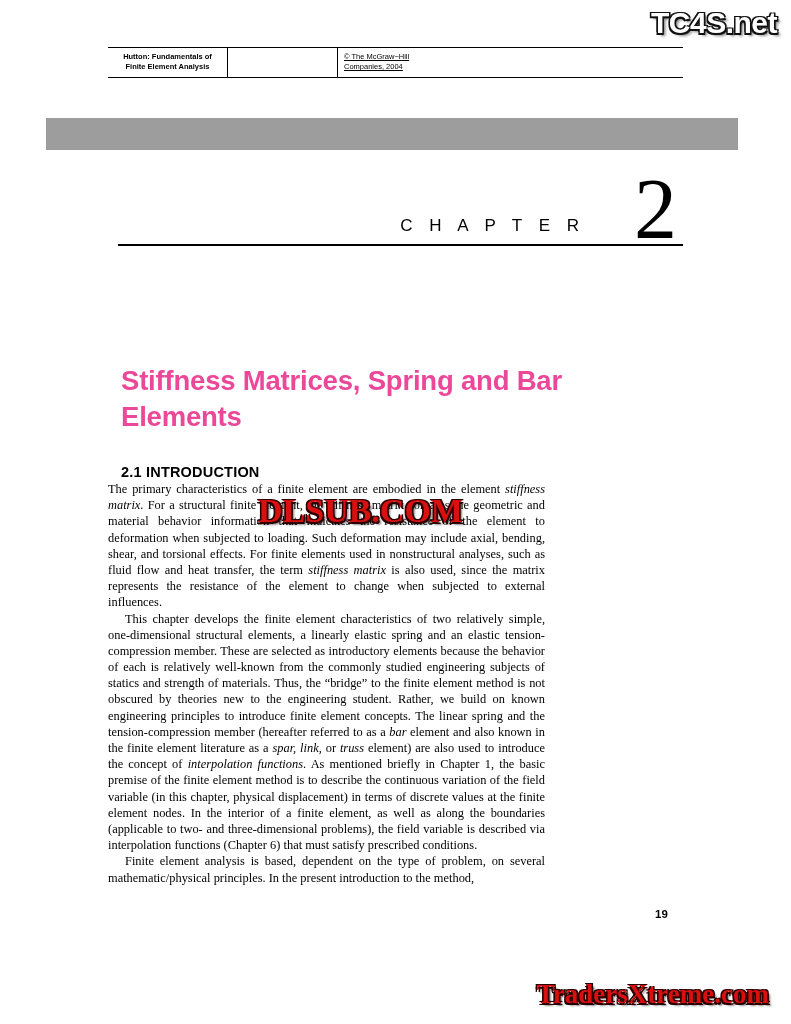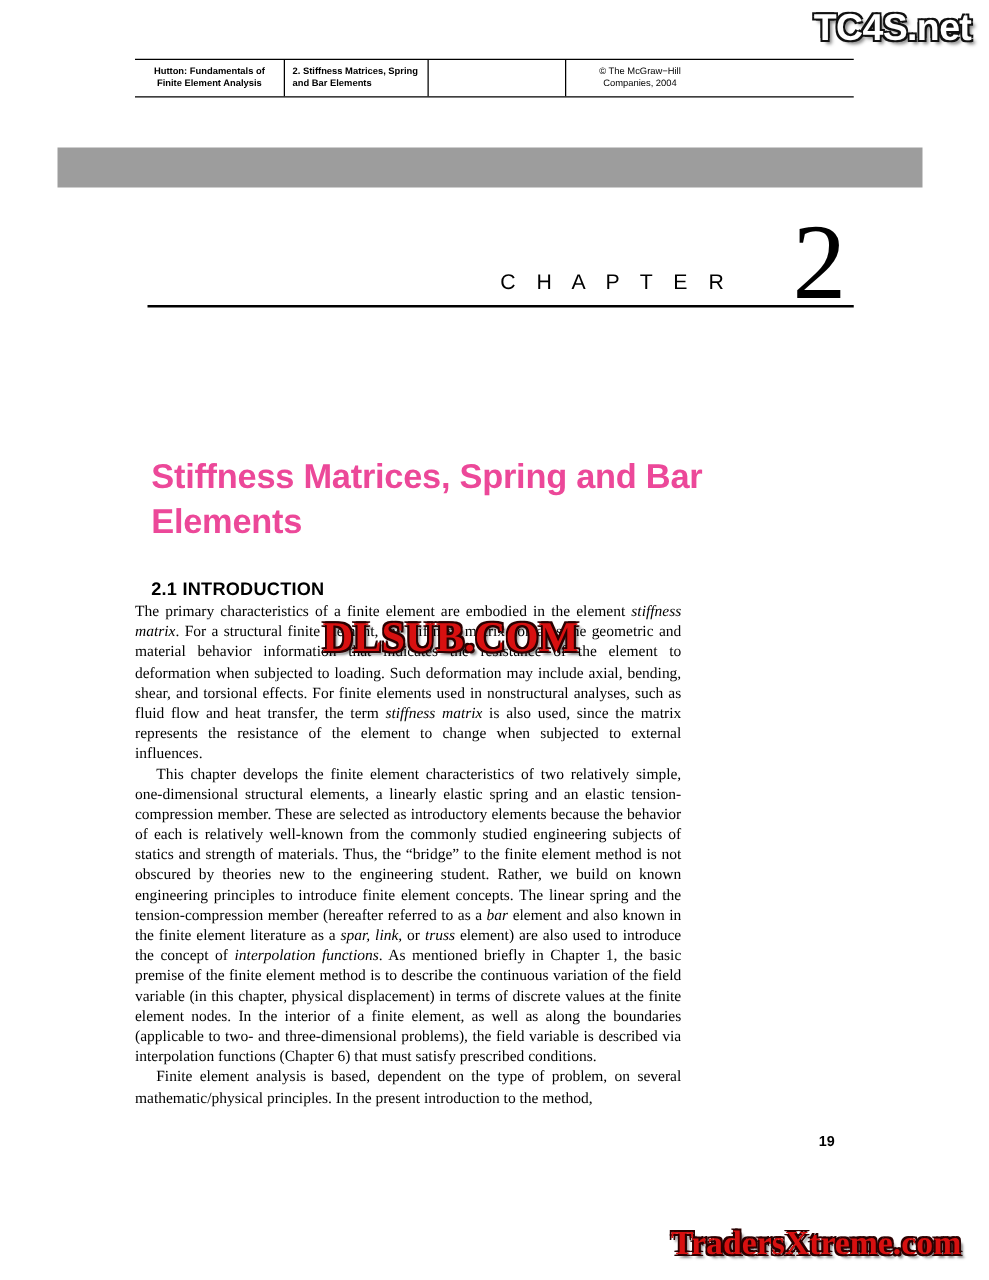--- a/index.html
+++ b/index.html
@@ -78,21 +78,21 @@
   .header-cell {
     padding: 4px 6px 5px 6px;
     box-sizing: border-box;
     border-right: 1.2px solid #000;
   }
   .header-cell:last-child { border-right: none; }
   .hc-1 { width: 120px; font-weight: bold; text-align: center; }
   .hc-2 { width: 115px; font-weight: bold; }
   .hc-3 { width: 112px; font-weight: bold; }
   .hc-4 { width: 110px; }
-  .hc-5 { width: 118px; text-align: center; }
+  .hc-5 { width: 118px; text-align: left; text-decoration: underline; }
 
   
   .gray-band {
     position: absolute;
     top: 118px;
     left: 46px;
     width: 692px;
     height: 32px;
     background: #9d9d9d;
   }
@@ -184,21 +184,20 @@
     font-weight: bold;
     font-size: 11.5px;
     color: #000;
   }
 </style>
 </head>
 <body>
 
 <div class="header-table">
   <div class="header-cell hc-1">Hutton: Fundamentals of Finite Element Analysis</div>
-  <div class="header-cell hc-2">2. Stiffness Matrices, Spring and Bar Elements</div>
   <div class="header-cell hc-4"></div>
   <div class="header-cell hc-5">© The McGraw−Hill Companies, 2004</div>
 </div>
 
 <div class="gray-band"></div>
 
 <div class="chapter-block">
   <div class="chapter-word">C H A P T E R</div>
   <div class="chapter-num">2</div>
   <div class="chapter-rule"></div>

